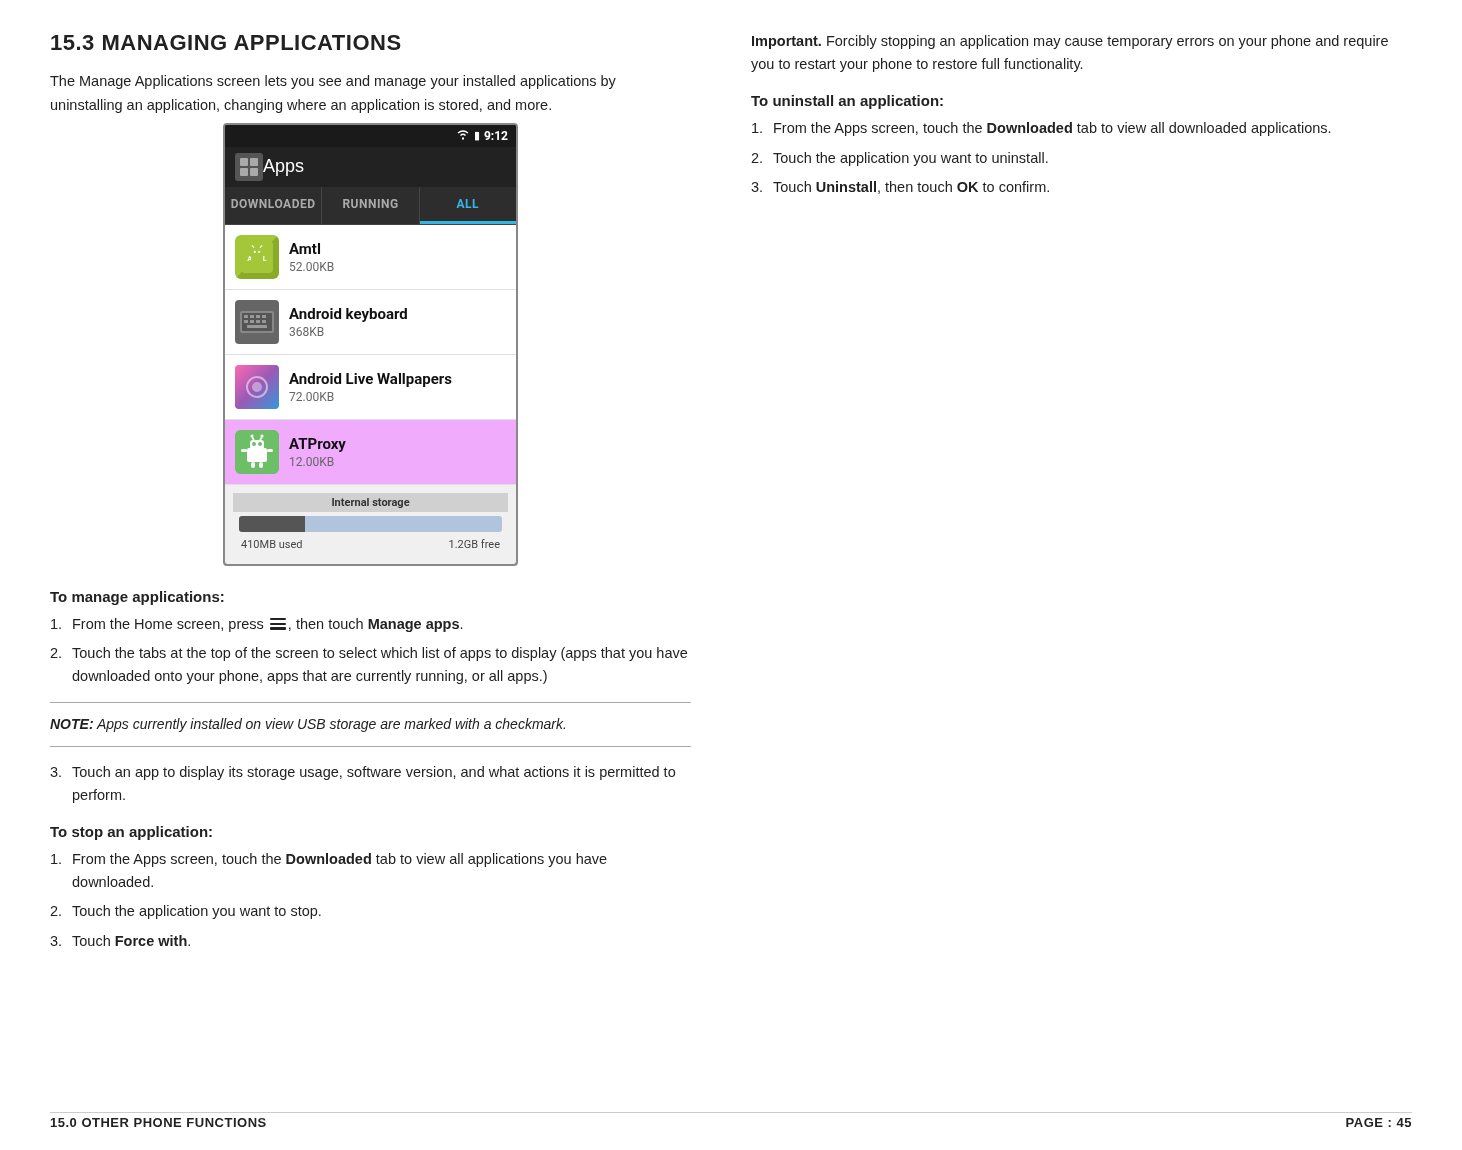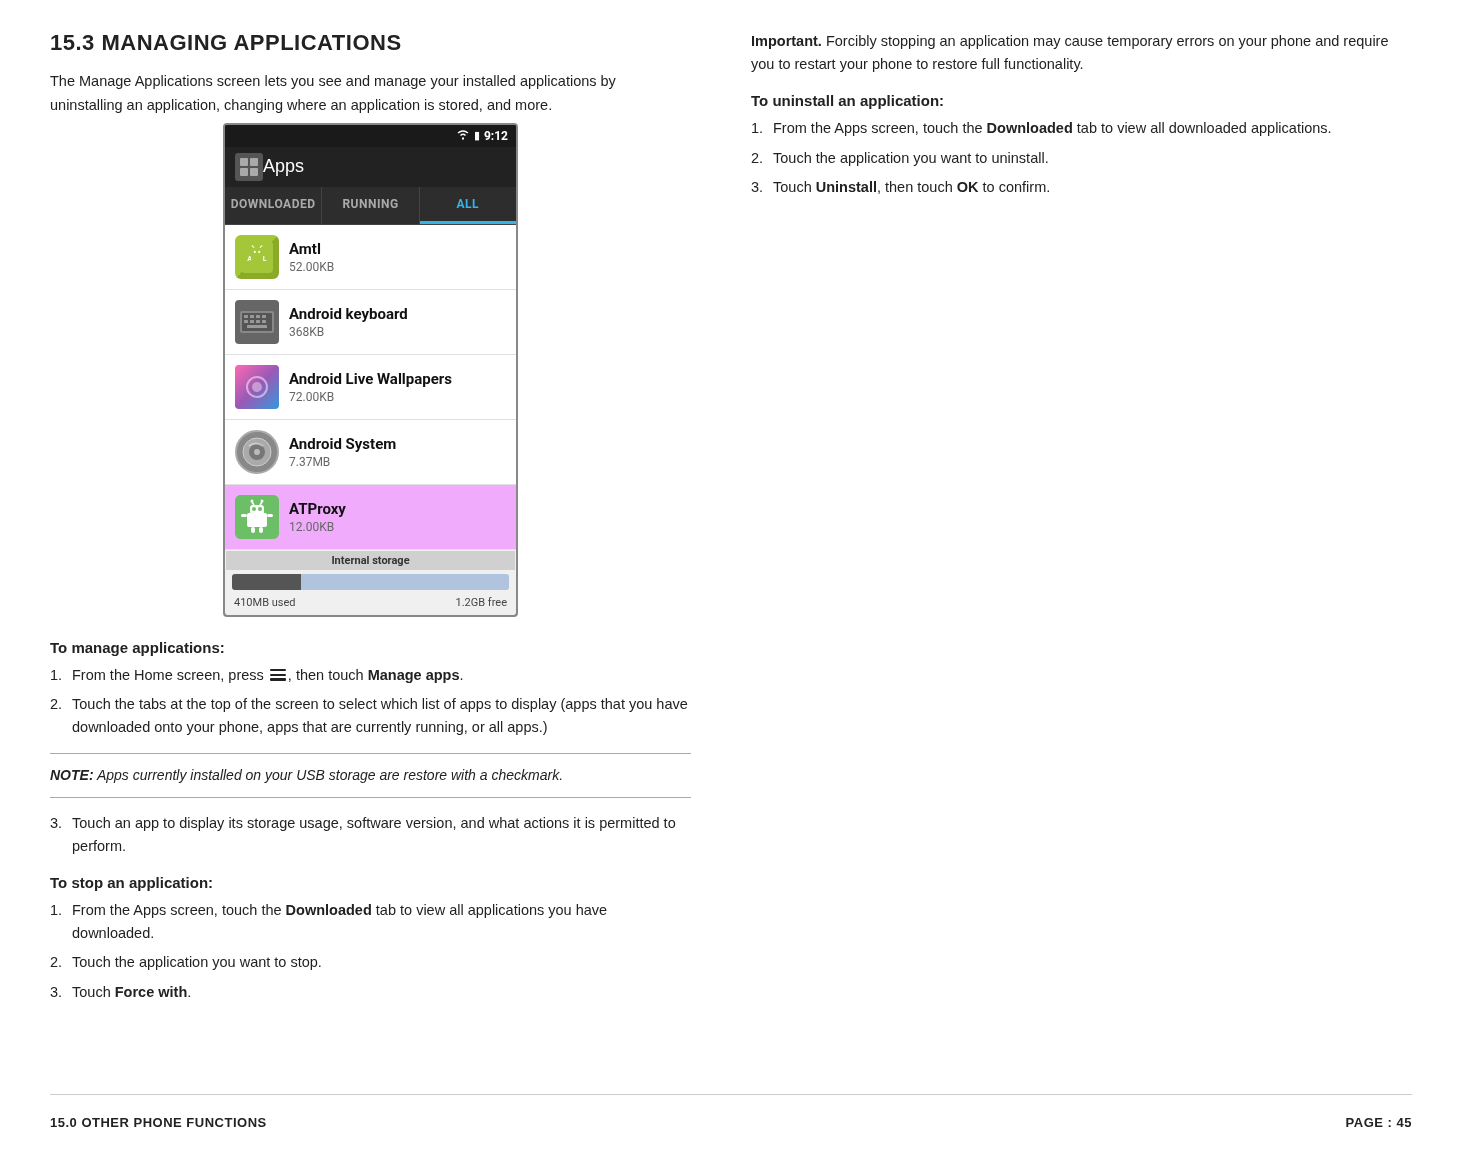--- a/index.html
+++ b/index.html
@@ -226,21 +226,21 @@
     }
 
     .app-size {
       font-size: 12px;
       color: #666;
       margin-top: 1px;
     }
 
     .phone-storage-bar-container {
       background: #f0f0f0;
-      padding: 1px;
+      padding: 8px;
       position: relative;
     }
 
     .storage-bar-label {
       text-align: center;
       font-size: 11px;
       font-weight: bold;
       color: #333;
       background: #d0d0d0;
       padding: 3px 0;
@@ -316,21 +316,21 @@
     
     .page-footer {
       position: absolute;
       bottom: 20px;
       left: 50px;
       right: 50px;
       display: flex;
       justify-content: space-between;
       align-items: flex-end;
       border-top: 1px solid #ccc;
-      padding-top: 20px;
+      padding-top: 2px;
     }
 
     .footer-left {
       font-size: 13px;
       font-weight: bold;
       letter-spacing: 0.5px;
     }
 
     .footer-right {
       font-size: 13px;
@@ -474,38 +474,20 @@
                 <circle cx="22" cy="22" r="5" fill="rgba(255,255,255,0.4)"></circle>
               </svg>
             </div>
           </div>
           <div class="app-info">
             <div class="app-name">Android Live Wallpapers</div>
             <div class="app-size">72.00KB</div>
           </div>
         </div>
 
-        <div class="phone-app-item">
-          <div class="app-icon-container">
-            <div class="app-icon-system">
-              <svg width="32" height="32" viewBox="0 0 32 32" fill="none">
-
-                <circle cx="16" cy="16" r="14" fill="#aaa" stroke="#ccc" stroke-width="1"></circle>
-                <circle cx="16" cy="16" r="8" fill="#777"></circle>
-                <circle cx="16" cy="16" r="3" fill="#bbb"></circle>
-
-                <path d="M8 10 Q14 5 22 10" stroke="rgba(255,255,255,0.4)" stroke-width="2" fill="none"></path>
-              </svg>
-            </div>
-          </div>
-          <div class="app-info">
-            <div class="app-name">Android System</div>
-            <div class="app-size">7.37MB</div>
-          </div>
-        </div>
 
         <div class="phone-app-item" style="background:#f0abfc;">
           <div class="app-icon-container">
             <div class="app-icon-atproxy">
               <svg width="44" height="44" viewBox="0 0 44 44" fill="none">
                 <rect width="44" height="44" rx="6" fill="#6dbf67"></rect>
 
                 <rect x="12" y="18" width="20" height="14" rx="2" fill="white"></rect>
 
                 <rect x="15" y="10" width="14" height="10" rx="3" fill="white"></rect>
@@ -561,21 +543,21 @@
         </span>
       </li>
       <li>
         <span class="li-num">2.</span>
         <span class="list-text">Touch the tabs at the top of the screen to select which list of apps to display (apps that you have downloaded onto your phone, apps that are currently running, or all apps.)</span>
       </li>
     </ol>
 
     <div class="note-box">
       <p class="note-text">
-        <span class="note-label">NOTE:</span><span> Apps currently installed on your USB storage are restore with a checkmark.</span>
+        <span class="note-label">NOTE:</span><span> Apps currently installed on view USB storage are marked with a checkmark.</span>
       </p>
     </div>
 
     <ol class="num-list" style="margin-bottom:16px;">
       <li>
         <span class="li-num">3.</span>
         <span class="list-text">Touch an app to display its storage usage, software version, and what actions it is permitted to perform.</span>
       </li>
     </ol>
 

